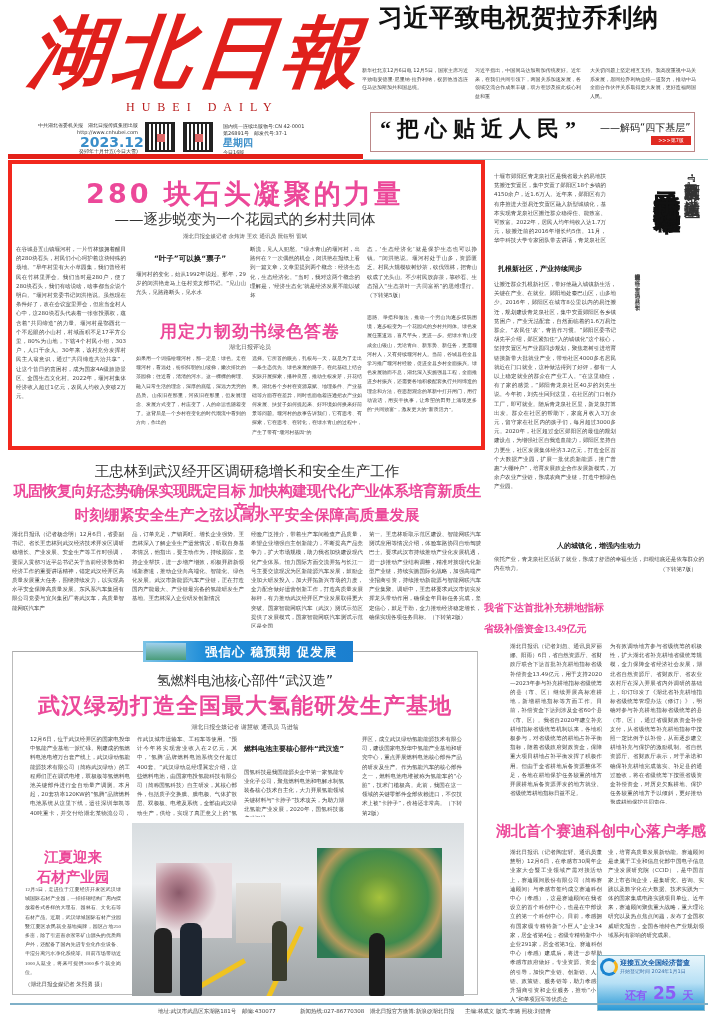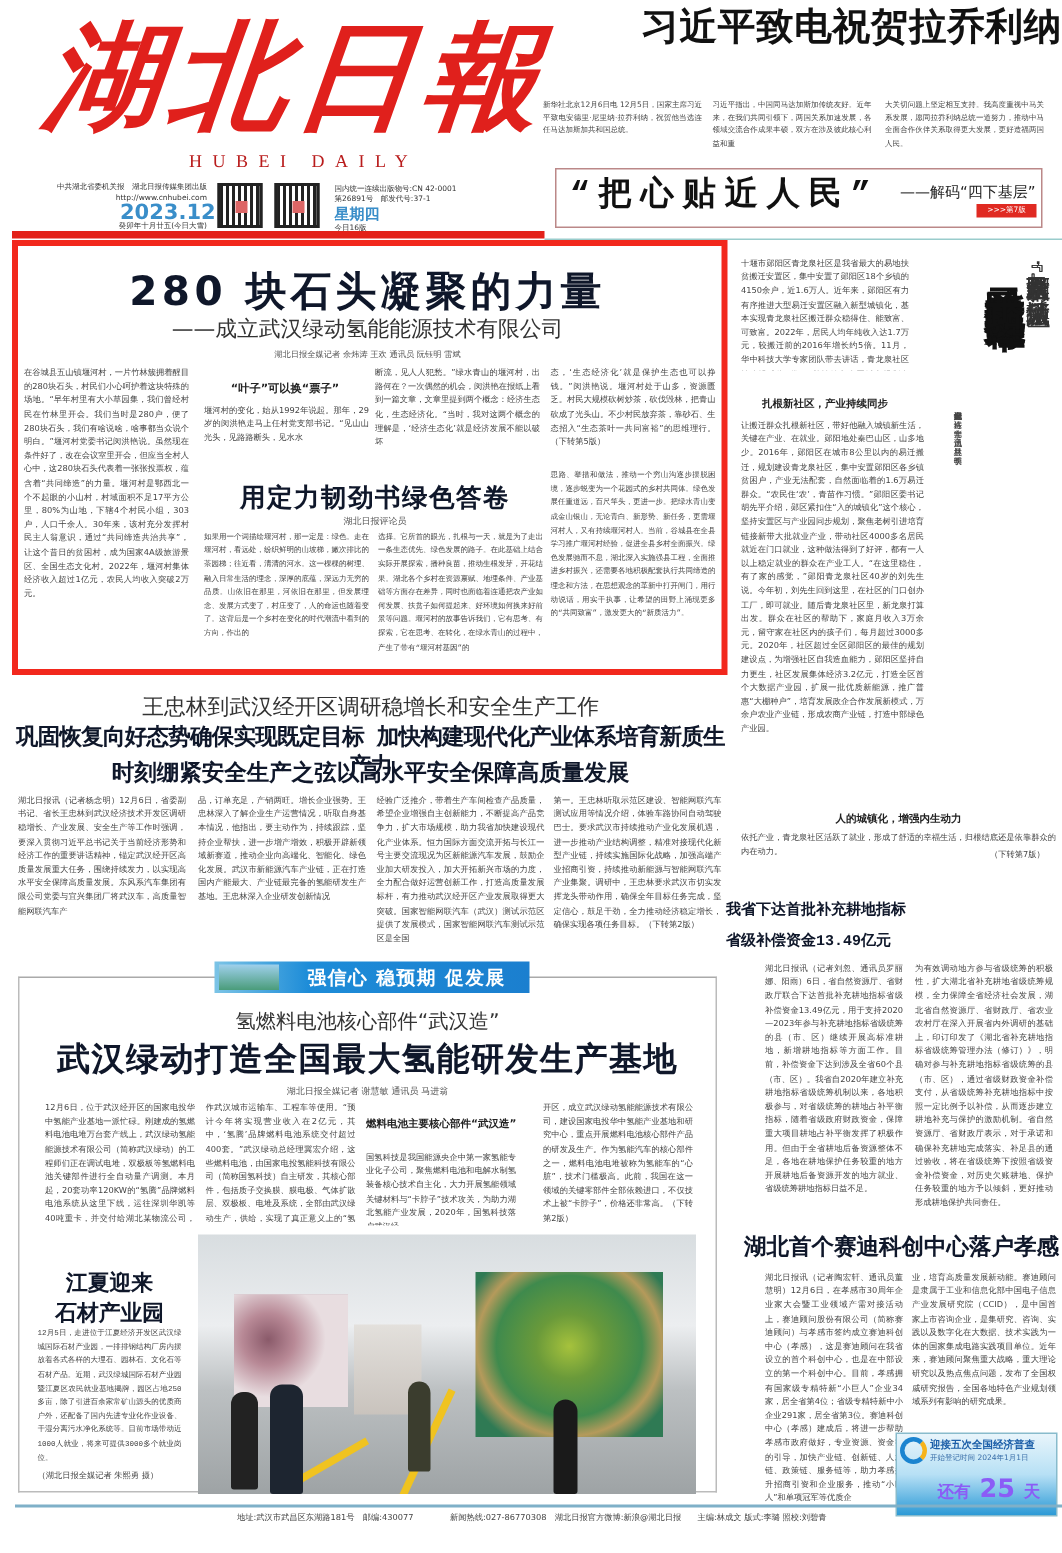--- a/index.html
+++ b/index.html
@@ -1,37 +1,37 @@
 <!DOCTYPE html>
 <html><head>
 <meta charset="utf-8">
 <style>
 *{box-sizing:border-box;margin:0;padding:0}
 html,body{width:708px;height:1035px;background:#fff;overflow:hidden}
 body{position:relative;font-family:"DejaVu Sans","Liberation Sans",sans-serif;color:#222}
 .abs{position:absolute}
-.serif{font-family:Liberation Mono, monospace}
+.serif{font-family:Liberation Serif, serif}
 .masthead-title{left:30px;top:8px;font-size:78px;line-height:88px;color:#e0201c;font-weight:bold;letter-spacing:6px;font-family:"DejaVu Serif","Liberation Serif",serif;font-style:italic;transform:skewX(-6deg)}
 .masthead-sub{left:126px;top:100px;font-size:12px;letter-spacing:7px;color:#b91c1c;font-family:"Liberation Serif",serif}
 .tiny{font-size:5px;color:#333;line-height:7px}
 .date-big{font-size:14px;color:#3a8ec9;font-weight:bold;line-height:15px}
 .qr{width:30px;height:30px;background:
  repeating-linear-gradient(90deg,#222 0 2px,#fff 2px 4px),#333;position:absolute;border:2px solid #222}
 .qr::after{content:"";position:absolute;left:10px;top:10px;width:8px;height:8px;background:#d66}
 .redline{left:8px;top:154px;width:355px;height:5px;background:#e32119}
 .blueline{left:363px;top:159px;width:345px;height:1px;background:#9cc}
-.head-right{left:378px;top:2px;width:330px;font-size:25px;font-weight:bold;line-height:31px;color:#111;text-align:right;letter-spacing:0.5px}
+.head-right{left:378px;top:2px;width:330px;font-size:25px;font-weight:bold;line-height:31px;color:#111;text-align:left;letter-spacing:0.5px}
 .col-text{font-size:5.5px;line-height:9.2px;color:#444;text-align:justify;overflow:hidden}
 .col-text::after{content:"";}
 .slogan-box{left:370px;top:112px;width:325px;height:40px;border:1px solid #b88}
 .slogan{left:380px;top:114px;font-size:22px;font-weight:bold;letter-spacing:6px;color:#111}
 .slogan-sub{left:600px;top:121px;font-size:10px;color:#222}
 .slogan-tag{left:651px;top:136px;width:40px;height:9px;background:#e02a22;color:#fff;font-size:5px;text-align:center;line-height:9px}
 .feature-frame{left:8px;top:160px;width:477px;height:290px;border:4px solid #f2281d}
-.h1{font-weight:bold;color:#0f172a}
+.h1{font-weight:bold;color:#ec4899}
 .subhead{color:#333}
 .small-center{font-size:6px;color:#555;text-align:center}
 .vert{writing-mode:vertical-rl;text-orientation:upright}
 .banner{left:143px;top:641px;width:210px;height:21px;background:linear-gradient(90deg,#7cc4e6,#1d8cd8 30%,#1b7fcf);}
 .banner-text{left:205px;top:644px;color:#fff;font-size:12.5px;font-weight:bold;letter-spacing:1px}
 .banner-icon{left:146px;top:643px;width:40px;height:17px;background:linear-gradient(180deg,#9fd0ec,#4a9c7a);}
 .section-box{left:12px;top:651px;width:466px;height:344px;border:1px solid #bbb;border-top:1px solid #aaa}
 .photo{left:132px;top:823px;width:332px;height:173px;background:
  linear-gradient(180deg,#d8dde0 0,#eceef0 35%,#bcc0c2 60%,#9ea3a5 100%);overflow:hidden}
 .photo .slab-left{position:absolute;left:24px;top:40px;width:76px;height:75px;background:
@@ -79,37 +79,37 @@
 <div class="abs col-text" style="left:475px;top:66px;width:106px;height:37px;font-size:5px;line-height:8.5px">习近平指出，中国同马达加斯加传统友好。近年来，在我们共同引领下，两国关系加速发展，各领域交流合作成果丰硕，双方在涉及彼此核心利益和重</div>
 <div class="abs col-text" style="left:590px;top:66px;width:106px;height:37px;font-size:5px;line-height:8.5px">大关切问题上坚定相互支持。我高度重视中马关系发展，愿同拉乔利纳总统一道努力，推动中马全面合作伙伴关系取得更大发展，更好造福两国人民。</div>
 
 <div class="abs slogan-box"></div>
 <div class="abs slogan serif">“把心贴近人民”</div>
 <div class="abs slogan-sub">——解码“四下基层”</div>
 <div class="abs slogan-tag">&gt;&gt;&gt;第7版</div>
 
 <div class="abs feature-frame"></div>
 <div class="abs h1" style="left:30px;top:176px;width:430px;text-align:center;font-size:27px;letter-spacing:3px">280 块石头凝聚的力量</div>
-<div class="abs subhead" style="left:30px;top:210px;width:430px;text-align:center;font-size:14.5px">——成立武汉绿动氢能能源技术有限公司</div>
+<div class="abs subhead" style="left:30px;top:210px;width:430px;text-align:center;font-size:14.5px">——逐步蜕变为一个花园式的乡村共同体</div>
 <div class="abs small-center" style="left:30px;top:233px;width:430px;font-size:5.5px">湖北日报全媒记者 余炜涛 王欢 通讯员 阮钰明 雷斌</div>
 
 <div class="abs col-text" style="left:16px;top:245px;width:110px;height:200px">在谷城县五山镇堰河村，一片竹林簇拥着醒目的280块石头，村民们小心呵护着这块特殊的场地。“早年村里有大小草园集，我们曾经村民在竹林里开会。我们当时是280户，便了280块石头，我们有啥说啥，啥事都当众说个明白。”堰河村党委书记闵洪艳说。虽然现在条件好了，改在会议室里开会，但应当全村人心中，这280块石头代表着一张张投票权，蕴含着“共同缔造”的力量。堰河村是鄂西北一个不起眼的小山村，村域面积不足17平方公里，80%为山地，下辖4个村民小组，303户，人口千余人。30年来，该村充分发挥村民主人翁意识，通过“共同缔造共治共享”，让这个昔日的贫困村，成为国家4A级旅游景区、全国生态文化村。2022年，堰河村集体经济收入超过1亿元，农民人均收入突破2万元。</div>
 <div class="abs" style="left:135px;top:254px;width:110px;text-align:center;font-size:7.5px;font-weight:bold;color:#222">“叶子”可以换“票子”</div>
 <div class="abs col-text" style="left:136px;top:270px;width:110px;height:40px">堰河村的变化，始从1992年说起。那年，29岁的闵洪艳走马上任村党支部书记。“见山山光头，见路路断头，见水水</div>
 <div class="abs col-text" style="left:250px;top:245px;width:110px;height:65px">断流，见人人犯愁。”绿水青山的堰河村，出路何在？一次偶然的机会，闵洪艳在报纸上看到一篇文章，文章里提到两个概念：经济生态化，生态经济化。“当时，我对这两个概念的理解是，‘经济生态化’就是经济发展不能以破坏</div>
 <div class="abs col-text" style="left:367px;top:245px;width:110px;height:65px">态，‘生态经济化’就是保护生态也可以挣钱。”闵洪艳说。堰河村处于山多，资源匮乏。村民大规模砍树炒茶，砍伐毁林，把青山砍成了光头山。不少村民放弃茶，靠砂石、生态招入“生态茶叶一共同富裕”的思维理行。（下转第5版）</div>
 
 <div class="abs h1 serif" style="left:136px;top:320px;width:228px;text-align:center;font-size:17px;letter-spacing:1px">用定力韧劲书绿色答卷</div>
 <div class="abs small-center" style="left:136px;top:343px;width:228px">湖北日报评论员</div>
 <div class="abs col-text serif" style="left:136px;top:354px;width:110px;height:92px;font-size:5px">如果用一个词描绘堰河村，那一定是：绿色。走在堰河村，看远处，纷织鲜明的山坡梯，嫩次排比的茶园梯；往近看，清清的河水。这一棵棵的树理、融入日常生活的理念，深厚的底蕴，深远力无穷的品质。山依旧在那里，河依旧在那里，但发展理念、发展方式变了，村庄变了，人的命运也随着变了。这背后是一个乡村在变化的时代潮流中看到的方向，作出的</div>
 <div class="abs col-text serif" style="left:252px;top:354px;width:110px;height:92px;font-size:5px">选择。它所首的眼光，扎根与一天，就是为了走出一条生态优先、绿色发展的路子。在此基础上结合实际开展探索，播种良苗，推动生根发芽，开花结果。湖北各个乡村在资源禀赋、地理条件、产业基础等方面存在差异，同时也面临着连通把农产业如何发展、扶贫子如何提起来、好环境如何换来好前景等问题。堰河村的故事告诉我们，它有思考、有探索，它在思考、在转化，在绿水青山的过程中，产生了带有“堰河村基因”的</div>
 <div class="abs col-text serif" style="left:367px;top:313px;width:110px;height:133px;font-size:5px">思路、举措和做法，推动一个穷山沟逐步摆脱困境，逐步蜕变为一个花园式的乡村共同体。绿色发展任重道远，百尺竿头，更进一步。把绿水青山变成金山银山，无论青白、新形势、新任务，更需堰河村人，又有持续堰河村人。当前，谷城县在全县学习推广堰河村经验，促进全县乡村全面振兴。绿色发展驰而不息，湖北深入实施强县工程，全面推进乡村振兴，还需要各地积极配套执行共同缔造的理念和方法，在思想观念的革新中打开闸门，用行动说话，用实干执事，让希望的田野上涌现更多的“共同致富”，激发更大的“新质活力”。</div>
 
 <div class="abs col-text" style="left:494px;top:172px;width:112px;height:75px">十堰市郧阳区青龙泉社区是我省最大的易地扶贫搬迁安置区，集中安置了郧阳区18个乡镇的4150余户，近1.6万人。近年来，郧阳区有力有序推进大型易迁安置区融入新型城镇化，基本实现青龙泉社区搬迁群众稳得住、能致富、可致富。2022年，居民人均年纯收入达1.7万元，较搬迁前的2016年增长约5倍。11月，华中科技大学专家团队带去讲话，青龙泉社区被建设成为“优”，并被纳入全国城市规划专业“十四五”规划教材（新型城市规划研究）。</div>
-<div class="abs" style="left:494px;top:264px;width:112px;text-align:center;font-size:7px;font-weight:bold;color:#222">扎根新社区，产业持续同步</div>
+<div class="abs" style="left:470px;top:264px;width:112px;text-align:right;font-size:7px;font-weight:bold;color:#222">扎根新社区，产业持续同步</div>
 <div class="abs col-text" style="left:494px;top:280px;width:122px;height:240px">让搬迁群众扎根新社区，带好他融入城镇新生活，关键在产业、在就业。郧阳地处秦巴山区，山多地少。2016年，郧阳区在城市8公里以内的易迁搬迁，规划建设青龙泉社区，集中安置郧阳区各乡镇贫困户，产业无法配套，自然面临着的1.6万易迁群众。“农民住‘农’，青苗作习惯。”郧阳区委书记胡先平介绍，郧区紧扣住“入的城镇化”这个核心，坚持安置区与产业园同步规划，聚焦老树引进培育链接新带大批就业产业，带动社区4000多名居民就近在门口就业，这种做法得到了好评，都有一人以上稳定就业的群众在产业工人。“在这里稳住，有了家的感觉，”郧阳青龙泉社区40岁的刘先生说。今年初，刘先生回到这里，在社区的门口创办工厂，即可就业。随后青龙泉社区里，新龙泉打算出发。群众在社区的帮助下，家庭月收入3万余元，留守家在社区内的孩子们，每月超过3000多元。2020年，社区超过全区郧阳区的最佳的规划建设点，为增强社区自我造血能力，郧阳区坚持自力更生，社区发展集体经济3.2亿元，打造全区首个大数据产业园，扩展一批优质新能源，推广普惠“大棚种户”，培育发展政企合作发展新模式，万余户农业产业链，形成农商产业链，打造中部绿色产业园。</div>
 <div class="abs" style="left:494px;top:541px;width:210px;text-align:center;font-size:7px;font-weight:bold;color:#222">人的城镇化，增强内生动力</div>
 <div class="abs col-text" style="left:494px;top:555px;width:210px;height:18px">依托产业，青龙泉社区活跃了就业，形成了舒适的幸福生活，归根结底还是依靠群众的内在动力。</div>
 <div class="abs" style="left:660px;top:566px;font-size:5.5px;color:#444">（下转第7版）</div>
 
 <div class="abs vert" style="left:682px;top:172px;width:20px;height:330px;font-size:16px;color:#333;line-height:20px">万余名群众从『村民』到『市民』，融入城镇新生活——</div>
 <div class="abs vert serif" style="left:652px;top:186px;width:30px;height:350px;font-size:27px;font-weight:bold;color:#111;line-height:30px;letter-spacing:-1px">十堰青龙泉社区闯出城镇化富民新路子</div>
 <div class="abs vert" style="left:632px;top:270px;width:12px;height:160px;font-size:5.5px;color:#444;line-height:12px">湖北日报全媒记者 许运栋 曹光宇 通讯员 兰晨林 李长明</div>
 
 <div class="abs" style="left:8px;top:462px;width:478px;text-align:center;font-size:14.5px;color:#333">王忠林到武汉经开区调研稳增长和安全生产工作</div>

